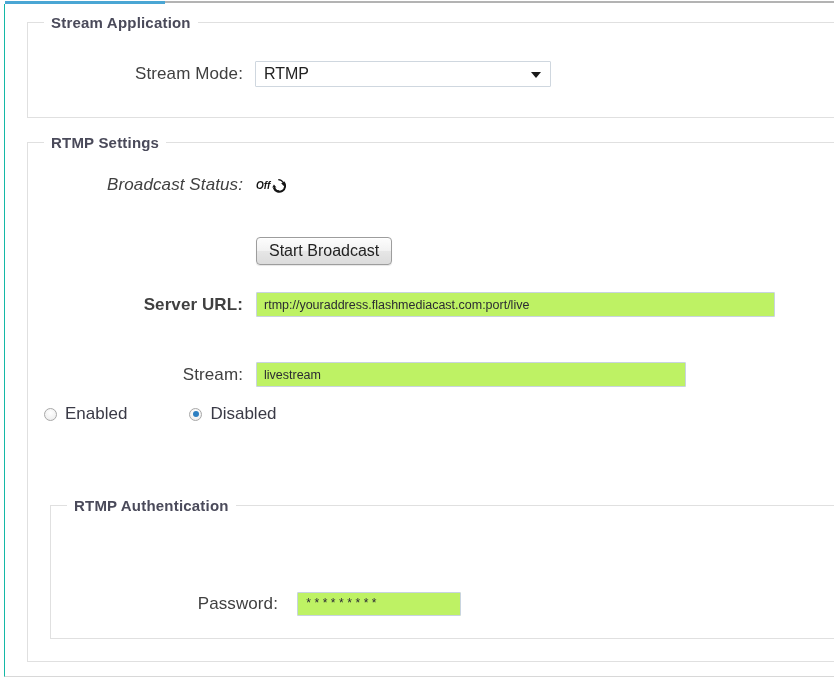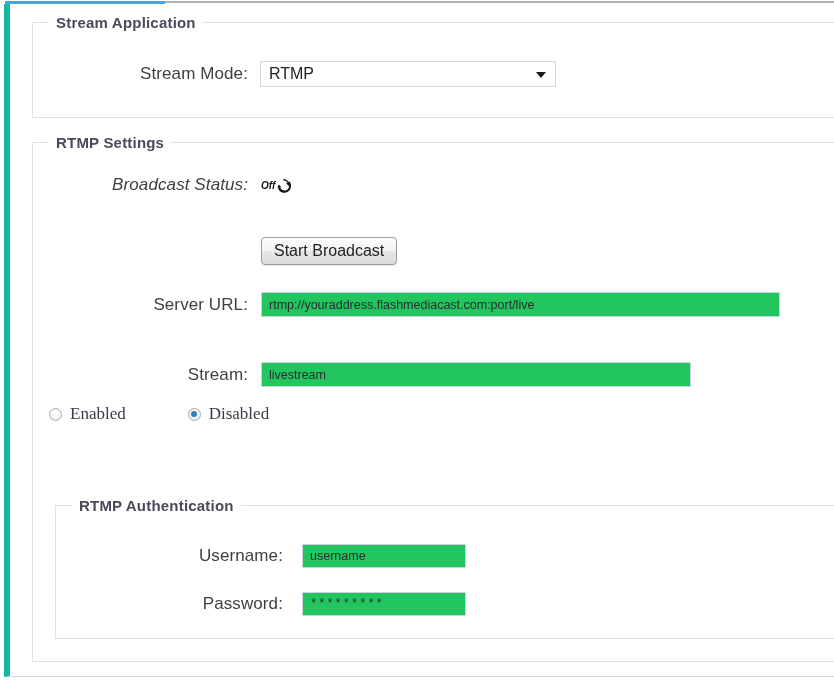--- a/index.html
+++ b/index.html
@@ -41,21 +41,21 @@
     background: #4aa6d4;
   }
 
   
   #page-frame {
     position: absolute;
     left: 4px;
     top: 4px;
     width: 830px;
     height: 673px;
-    border-left: 6px solid #14b8a6;
+    border-left: 1px solid #14b8a6;
     border-bottom: 1px solid #d8d8d8;
     box-sizing: border-box;
     background: #fff;
   }
 
   
   .fieldset {
     position: absolute;
     border: 1px solid #e0e0e0;
     border-right: none;
@@ -105,21 +105,21 @@
     font-size: 17px;
     color: #404040;
     white-space: nowrap;
     letter-spacing: 0.1px;
   }
 
   
   .text-input {
     box-sizing: border-box;
     border: 1px solid #c8d4df;
-    background: #22c55e;
+    background: #bef264;
     color: #2b2b33;
     font-family: "Liberation Sans", sans-serif;
     font-size: 12.5px;
     padding: 0 7px;
     outline: none;
     border-radius: 1px;
   }
   .text-input.pw {
     font-family: "Liberation Mono", monospace;
     font-size: 12px;
@@ -159,21 +159,21 @@
     background: linear-gradient(to bottom, #fdfdfd 0%, #f2f2f2 48%, #e6e6e6 52%, #dcdcdc 100%);
     border: 1px solid #9d9d9d;
     border-radius: 4px;
     padding: 0 12px;
     cursor: pointer;
     box-shadow: 0 1px 1px rgba(0,0,0,0.10), inset 0 1px 0 #ffffff;
   }
 
   
   .radio-group { display: flex; align-items: center; }
-  .radio-item { display: flex; align-items: center; cursor: pointer; font-family: Liberation Serif, serif; }
+  .radio-item { display: flex; align-items: center; cursor: pointer; }
   .radio-dot {
     width: 13px; height: 13px;
     border-radius: 50%;
     box-sizing: border-box;
     border: 1px solid #a8a8a8;
     background: radial-gradient(circle at 50% 35%, #ffffff 0%, #f0f0f0 70%, #e3e3e3 100%);
     margin-right: 8px;
     position: relative;
     flex: none;
   }
@@ -245,21 +245,21 @@
           </svg>
         </span>
       </div>
     </div>
 
     <div class="row" style="left:228px; top:94px;">
       <button class="push-button" style="height:28px;">Start Broadcast</button>
     </div>
 
     <div class="row" style="left:0; top:149px; width:760px;">
-      <div class="field-label" style="width:215px;">Server URL:</div>
+      <div class="field-label" style="width:215px;font-weight:bold;">Server URL:</div>
       <input class="text-input" style="margin-left: 13px; width: 519px; height: 25px;" type="text" value="rtmp://youraddress.flashmediacast.com:port/live">
     </div>
 
     <div class="row" style="left:0; top:213px; width:680px;margin-top:6px;">
       <div class="field-label" style="width:215px;">Stream:</div>
       <input class="text-input" style="margin-left: 13px; width: 430px; height: 25px;" type="text" value="livestream">
     </div>
 
     <div class="row" style="left:0; top:261px; width:500px;">
       <div class="radio-group" style="margin-left:16px;">
@@ -271,24 +271,20 @@
           <span class="radio-dot checked"></span>
           <span class="radio-label">Disabled</span>
         </label>
       </div>
     </div>
 
 
     <fieldset class="fieldset" id="fs-rtmp-auth">
       <div class="legend">RTMP Authentication</div>
 
-      <div class="row" style="left:0; top:38px; width:440px;">
-        <div class="field-label" style="width:227px;">Username:</div>
-        <input class="text-input" style="margin-left: 19px; width: 164px; height: 24px;" type="text" value="username">
-      </div>
 
       <div class="row" style="left:0; top:86px; width:440px;">
         <div class="field-label" style="width:227px;">Password:</div>
         <input class="text-input pw" style="margin-left: 19px; width: 164px; height: 24px;" type="text" value="*********">
       </div>
     </fieldset>
 
   </fieldset>
 </div>
 

